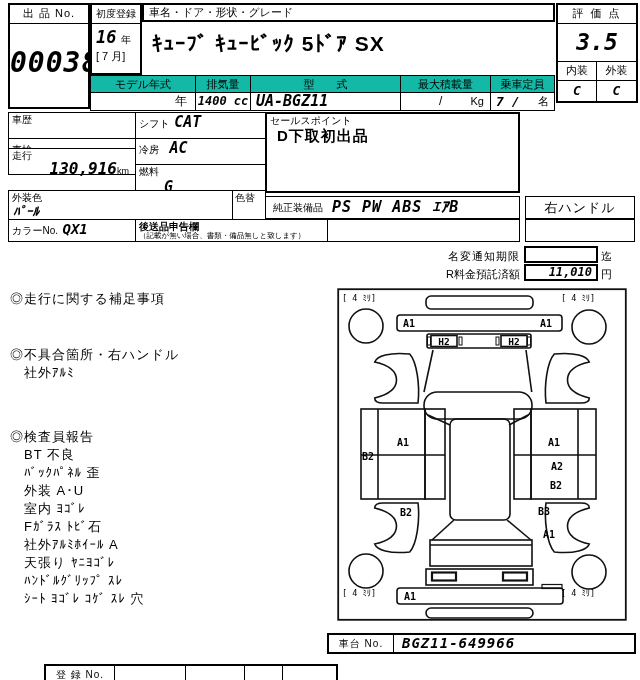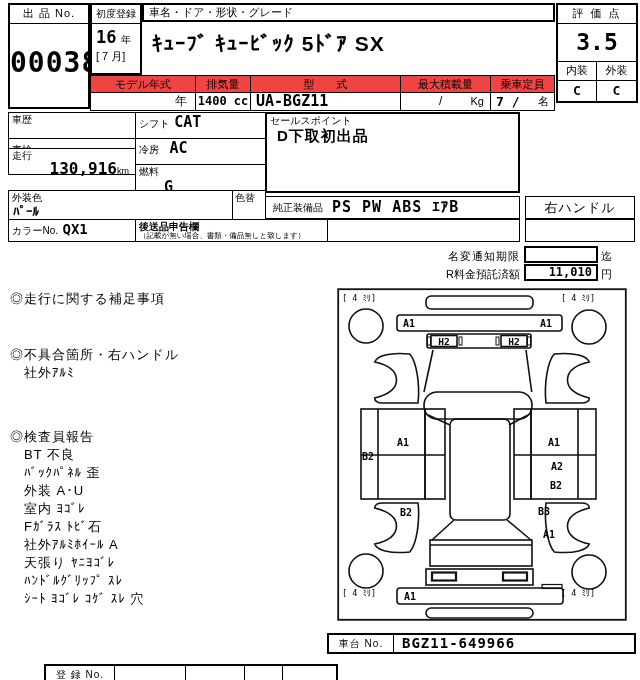--- a/index.html
+++ b/index.html
@@ -5,22 +5,22 @@
   html,body{margin:0;padding:0;background:#e8e8e8;}
   .sheet{
     position:relative;width:640px;height:680px;background:#ffffff;
     font-family:"Liberation Sans",sans-serif;color:#000;overflow:hidden;
   }
   .abs{position:absolute;box-sizing:border-box;}
   .box{position:absolute;box-sizing:border-box;border:1px solid #000;background:#fff;}
   .b2{border-width:2px;}
   .cellhead{border-bottom:1px solid #000;font-size:11px;text-align:center;line-height:17px;height:18px;letter-spacing:1px;}
   .lbl{font-size:10px;line-height:12px;display:block;padding:1px 0 0 3px;}
-  .val{font-family:"DejaVu Sans Mono",monospace;font-weight:bold;}
-  .spec-h{position:absolute;box-sizing:border-box;border:1px solid #000;font-size:11px;text-align:center;line-height:16px;background:#ef4444;}
+  .val{font-family:"DejaVu Sans Mono",monospace;font-weight:bold;font-style:italic;}
+  .spec-h{position:absolute;box-sizing:border-box;border:1px solid #000;font-size:11px;text-align:center;line-height:16px;background:#14b8a6;}
   .spec-v{position:absolute;box-sizing:border-box;border:1px solid #000;font-size:13px;line-height:17px;background:#fff;}
   .remark-title{position:absolute;font-size:13px;letter-spacing:1px;}
   .remark-item{font-size:13px;line-height:18px;letter-spacing:1px;}
   svg text{font-family:"DejaVu Sans Mono",monospace;fill:#000;}
 </style>
 </head>
 <body>
 
 <div class="sheet">
 

